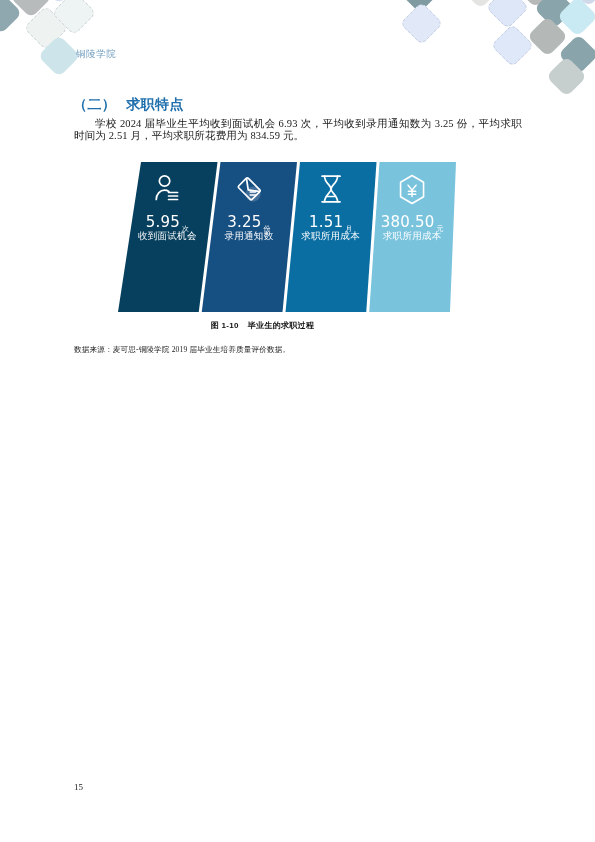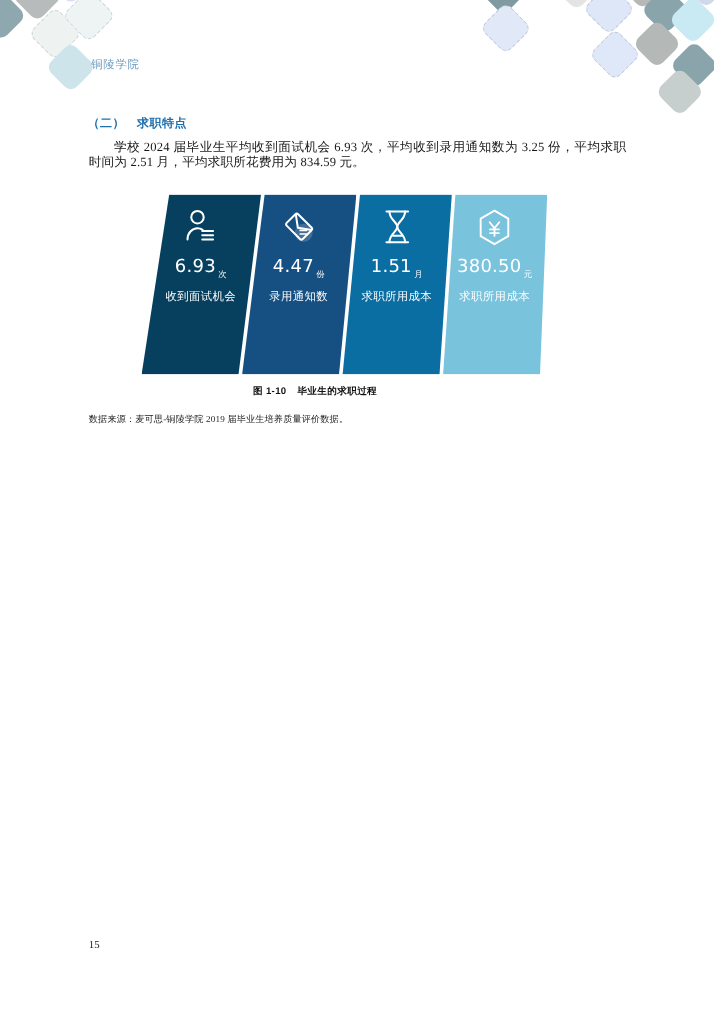--- a/index.html
+++ b/index.html
@@ -49,21 +49,21 @@
     position: absolute;
     left: 0;
     top: 0;
     width: 595px;
   }
   .section-heading {
     position: absolute;
     left: 73px;
     top: 96px;
     font-family: "Liberation Sans", "DejaVu Sans", sans-serif;
-    font-size: 10px;
+    font-size: 14px;
     font-weight: bold;
     color: #1f6fad;
     letter-spacing: 0.4px;
     white-space: nowrap;
   }
   .section-heading .hd-num { margin-right: 10px; }
 
   .para {
     position: absolute;
     left: 74px;
@@ -127,21 +127,20 @@
   }
   .p-value .unit {
     font-family: "Liberation Sans", "DejaVu Sans", sans-serif;
     font-size: 7px;
     margin-left: 2px;
     position: relative;
     top: 4px;
     letter-spacing: 0;
   }
   .p-label {
-    margin-top: 11px;
     font-family: "Liberation Sans", "DejaVu Sans", sans-serif;
     font-size: 9.5px;
     letter-spacing: 0.3px;
     white-space: nowrap;
   }
 
   
   .fig-caption {
     position: absolute;
     left: 0;
@@ -217,41 +216,41 @@
             <div class="panel-body" style="transform: translateX(1.0625px);">
               <div class="p-icon">
                 <svg width="26" height="30" viewBox="0 0 26 30" fill="none" stroke="#ffffff" stroke-width="1.7" stroke-linecap="round">
                   <circle cx="10.5" cy="7" r="5.2"></circle>
                   <path d="M2.2 25.5c0-5.2 3.7-9.3 8.3-9.3 1.6 0 3.1.5 4.3 1.3"></path>
                   <line x1="14.5" y1="18.5" x2="23.5" y2="18.5"></line>
                   <line x1="14.5" y1="22" x2="23.5" y2="22"></line>
                   <line x1="14.5" y1="25.5" x2="23.5" y2="25.5"></line>
                 </svg>
               </div>
-              <div class="p-value"><span>6.93</span><span class="unit">次</span></div>
+              <div class="p-value"><span>5.95</span><span class="unit">次</span></div>
               <div class="p-label">收到面试机会</div>
             </div>
           </div>
           <div class="panel" style="left: 88.75px; width: 98.25px;">
             <div class="clip" style="background: rgb(22, 79, 130); clip-path: polygon(22.137% 0%, 100% 0%, 85.242% 100%, 3.053% 100%);"></div>
             <div class="panel-body" style="transform: translateX(1.0625px);">
               <div class="p-icon">
                 <svg width="30" height="30" viewBox="0 0 30 30" fill="none">
                   <circle cx="19" cy="20" r="7.5" fill="#ffffff" opacity="0.18"></circle>
                   <g transform="rotate(45 15 15)" stroke="#ffffff" stroke-width="1.7" stroke-linejoin="round">
                     <rect x="5.5" y="8" width="19" height="13.5" rx="1.6"></rect>
                     <path d="M5.5 9.2 15 16.2 24.5 9.2"></path>
                   </g>
                   <g stroke="#ffffff" stroke-width="1.3" stroke-linecap="round">
                     <line x1="16" y1="18" x2="21.5" y2="18"></line>
                     <line x1="16" y1="21" x2="21.5" y2="21"></line>
                   </g>
                 </svg>
               </div>
-              <div class="p-value"><span>4.47</span><span class="unit">份</span></div>
+              <div class="p-value"><span>3.25</span><span class="unit">份</span></div>
               <div class="p-label">录用通知数</div>
             </div>
           </div>
           <div class="panel" style="left: 172.5px; width: 94px;">
             <div class="clip" style="background: rgb(10, 110, 163); clip-path: polygon(18.617% 0%, 100% 0%, 89.096% 100%, 3.191% 100%);"></div>
             <div class="panel-body" style="transform: translateX(1.0625px);">
               <div class="p-icon">
                 <svg width="24" height="30" viewBox="0 0 24 30" fill="none" stroke="#ffffff" stroke-width="1.7" stroke-linecap="round" stroke-linejoin="round">
                   <line x1="3" y1="2.2" x2="21" y2="2.2"></line>
                   <line x1="3" y1="27.8" x2="21" y2="27.8"></line>

